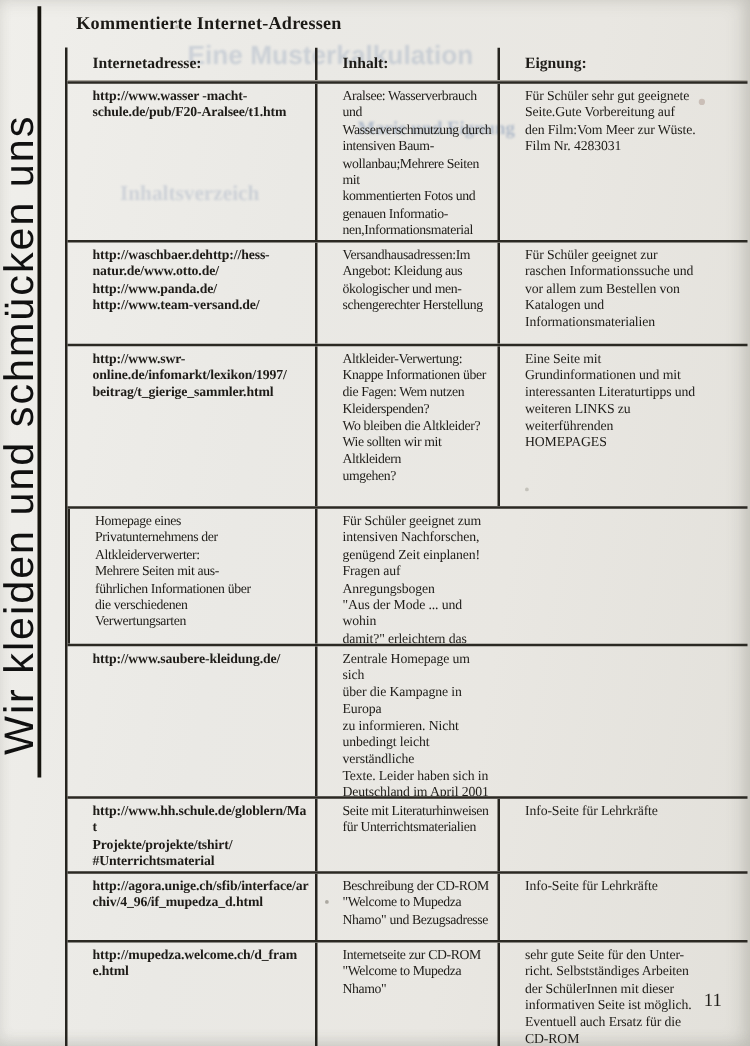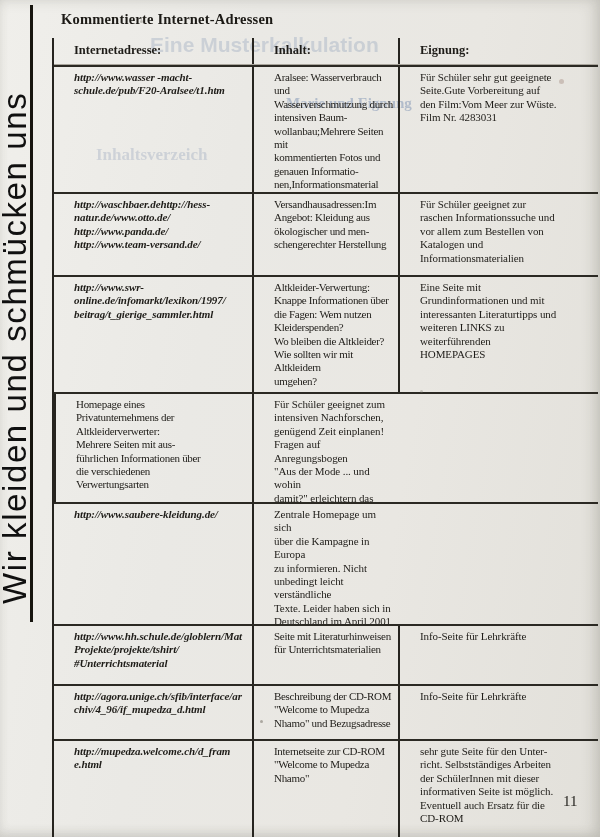--- a/index.html
+++ b/index.html
@@ -45,21 +45,21 @@
   }
   .trow{
     display:grid; grid-template-columns:198px 146px 1fr; overflow:hidden;
   }
   .thead{ height:27px; border-bottom:1px solid #a9a59c; }
   .brow{ border-top:2px solid #2b2923; }
   .cell{ padding:4px 5px 3px 20px; overflow:hidden; white-space:pre-line;
          font-size:11px; line-height:13.4px; }
   .c2,.c3{ border-left:2px solid #26241f; }
   .hcell{ font-size:12.5px; font-weight:bold; padding-top:6px; white-space:nowrap; }
-  .url{ font-weight:bold; font-style:italic; word-break:break-all; letter-spacing:-.1px; font-size:11px;}
+  .url{ font-weight:bold; word-break:break-all; letter-spacing:-.1px; font-size:11px;}
   .inhalt{ letter-spacing:-.3px; }
   .eignung{ letter-spacing:-.1px; }
   .pagenum{
     position:absolute; left:563px; top:793px;
     font-size:15px; font-weight:normal; color:#211f1a;
   }
   
   .speck{ position:absolute; width:3px; height:3px; border-radius:50%;
           background:rgba(120,115,105,.55);
           box-shadow:300px -640px 0 1px rgba(150,120,110,.35),
@@ -116,21 +116,21 @@
 Angebot: Kleidung aus
 ökologischer und men-
 schengerechter Herstellung</div>
       <div class="cell eignung c3">Für Schüler geeignet zur
 raschen Informationssuche und
 vor allem zum Bestellen von
 Katalogen und
 Informationsmaterialien</div>
     </div>
 
-    <div class="trow brow" style="height:117px">
+    <div class="trow brow" style="height:130px">
       <div class="cell url">http://www.swr-
 online.de/infomarkt/lexikon/1997/
 beitrag/t_gierige_sammler.html</div>
       <div class="cell inhalt c2">Altkleider-Verwertung:
 Knappe Informationen über
 die Fagen: Wem nutzen
 Kleiderspenden?
 Wo bleiben die Altkleider?
 Wie sollten wir mit Altkleidern
 umgehen?</div>

